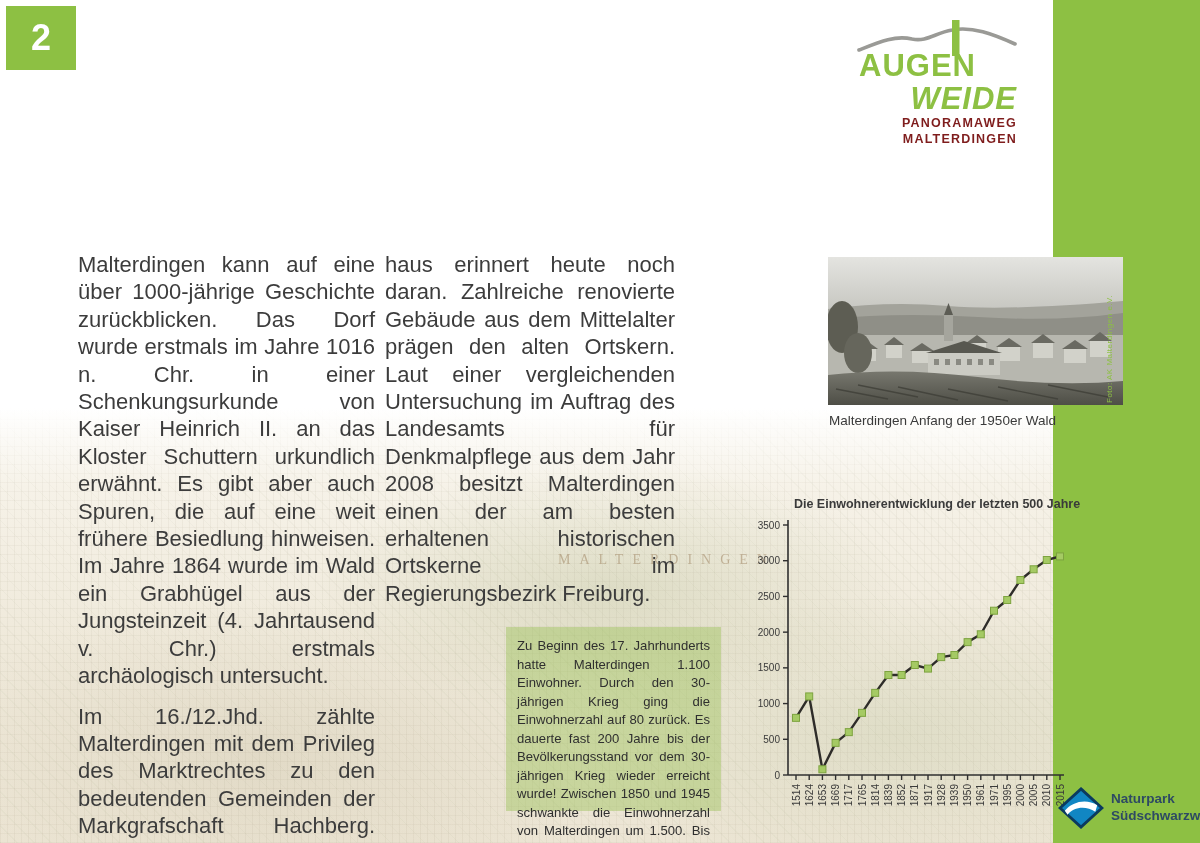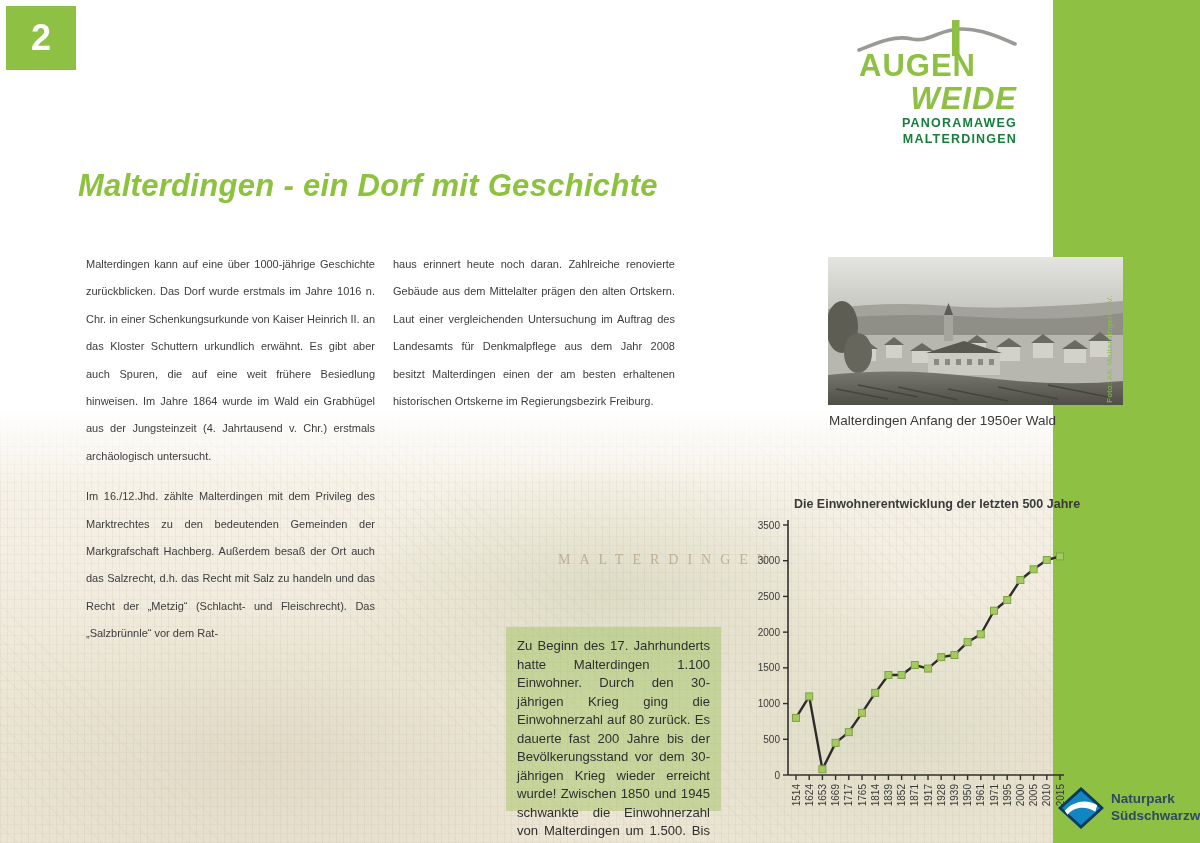--- a/index.html
+++ b/index.html
@@ -28,32 +28,32 @@
   
   .page-num{position:absolute;left:6px;top:6px;width:70px;height:64px;background:#8dc043;
     color:#fff;font-size:36px;font-weight:bold;display:flex;align-items:center;justify-content:center;}
   .right-bar{position:absolute;left:1053px;top:0;width:147px;height:843px;background:#8dc043;}
 
   
   .brand{position:absolute;left:855px;top:18px;width:162px;text-align:right;line-height:1;}
   .brand .ridge{display:block;margin:0 0 -12px auto;}
   .brand .w1{color:#8dc043;font-weight:bold;font-size:31px;letter-spacing:1px;margin-right:41px;}
   .brand .w2{color:#8dc043;font-weight:bold;font-size:31px;letter-spacing:1px;margin-top:2px;font-style:italic;}
-  .brand .s1,.brand .s2{color:#15803d;font-size:12.5px;letter-spacing:1.2px;margin-top:3px;font-weight:bold;}
+  .brand .s1,.brand .s2{color:#7f1d1d;font-size:12.5px;letter-spacing:1.2px;margin-top:3px;font-weight:bold;}
 
   
   .title{position:absolute;left:78px;top:168px;font-size:31px;font-weight:bold;font-style:italic;
     color:#8cc23e;letter-spacing:0.3px;}
   .subtitle{position:absolute;left:78px;top:204px;font-size:19.5px;font-weight:bold;font-style:italic;color:#383838;}
 
   
   .col{position:absolute;top:251px;color:#3c3c3c;}
   .col1{left:78px;width:297px;}
   .col2{left:385px;width:290px;}
-  .col p{margin:0 0 13px 8px;font-size:11px;line-height:27.4px;text-align:justify;hyphens:auto;-webkit-hyphens:auto;}
+  .col p{margin:0 0 13px 0;font-size:22px;line-height:27.4px;text-align:justify;hyphens:auto;-webkit-hyphens:auto;}
 
   
   .photo{position:absolute;left:828px;top:257px;width:295px;height:148px;}
   .photo svg{display:block;}
   .photo-credit{position:absolute;left:1105px;top:283px;height:120px;writing-mode:vertical-rl;
     transform:rotate(180deg);font-size:8px;color:#8dc043;letter-spacing:0.5px;}
   .photo-caption{position:absolute;left:829px;top:413px;font-size:13.5px;color:#3a3a3a;}
 
   
   .infobox{position:absolute;left:506px;top:627px;width:193px;height:164px;
@@ -88,21 +88,20 @@
     <svg class="ridge" width="160" height="44" viewBox="0 0 160 44">
       <path d="M2,32 C22,24 38,17 55,21 C70,24 78,15 95,12 C115,8 136,16 158,26" fill="none" stroke="#9a9a96" stroke-width="3.6" stroke-linecap="round"></path>
       <rect x="95" y="2" width="7.5" height="36" fill="#8dc043"></rect>
     </svg>
     <div class="w1">AUGEN</div>
     <div class="w2">WEIDE</div>
     <div class="s1">PANORAMAWEG</div>
     <div class="s2">MALTERDINGEN</div>
   </div>
 
-  <div class="title">Malterdingen - ein Dorf mit Geschichte</div>
 
   <div class="col col1">
     <p>Malterdingen kann auf eine über 1000-jährige Geschichte zurückblicken. Das Dorf wurde erstmals im Jahre 1016 n. Chr. in einer Schenkungsurkunde von Kaiser Heinrich II. an das Kloster Schuttern urkundlich erwähnt. Es gibt aber auch Spuren, die auf eine weit frühere Besiedlung hinweisen. Im Jahre 1864 wurde im Wald ein Grabhügel aus der Jungsteinzeit (4. Jahrtausend v. Chr.) erstmals archäologisch untersucht.</p>
     <p>Im 16./12.Jhd. zählte Malterdingen mit dem Privileg des Marktrechtes zu den bedeutenden Gemeinden der Markgrafschaft Hachberg. Außerdem besaß der Ort auch das Salzrecht, d.h. das Recht mit Salz zu handeln und das Recht der „Metzig“ (Schlacht- und Fleischrecht). Das „Salzbrünnle“ vor dem Rat-</p>
   </div>
   <div class="col col2">
     <p>haus erinnert heute noch daran. Zahlreiche renovierte Gebäude aus dem Mittelalter prägen den alten Ortskern. Laut einer vergleichenden Untersuchung im Auftrag des Landesamts für Denkmalpflege aus dem Jahr 2008 besitzt Malterdingen einen der am besten erhaltenen historischen Ortskerne im Regierungsbezirk Freiburg.</p>
   </div>
 
   <div class="photo">

